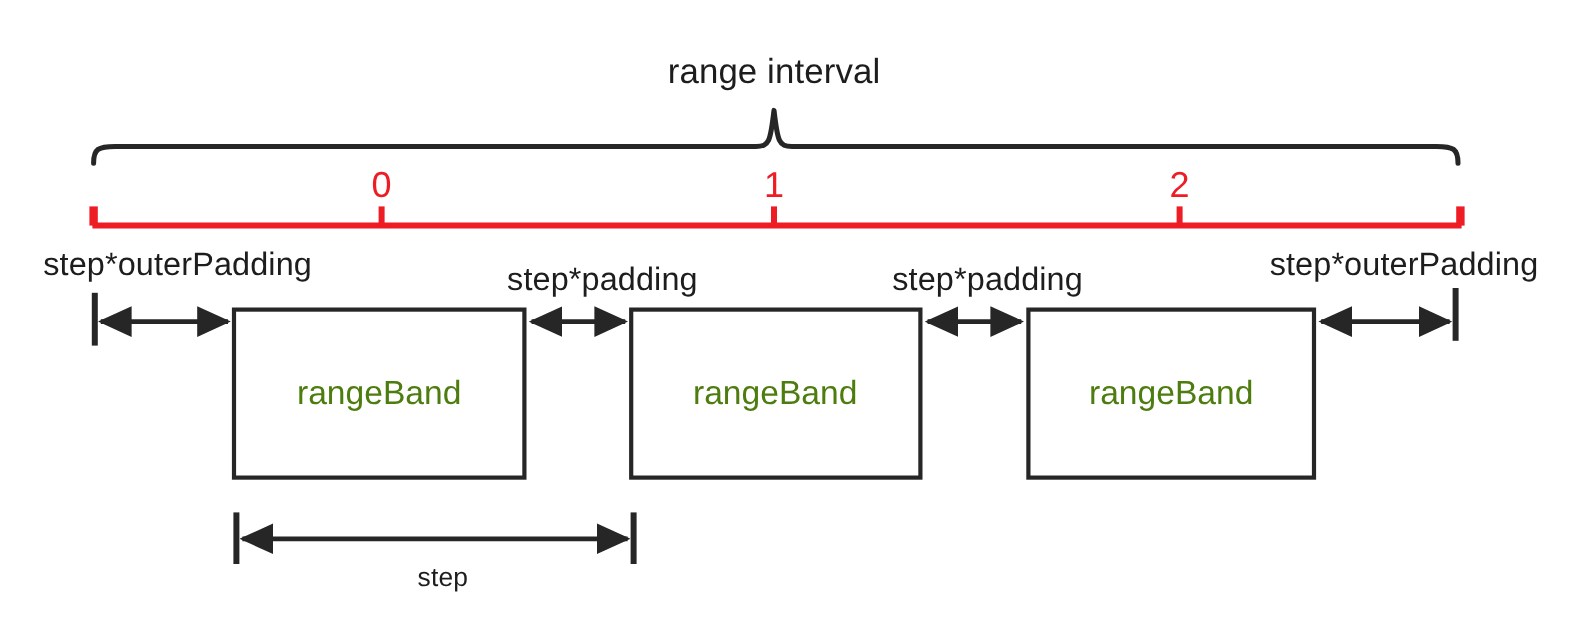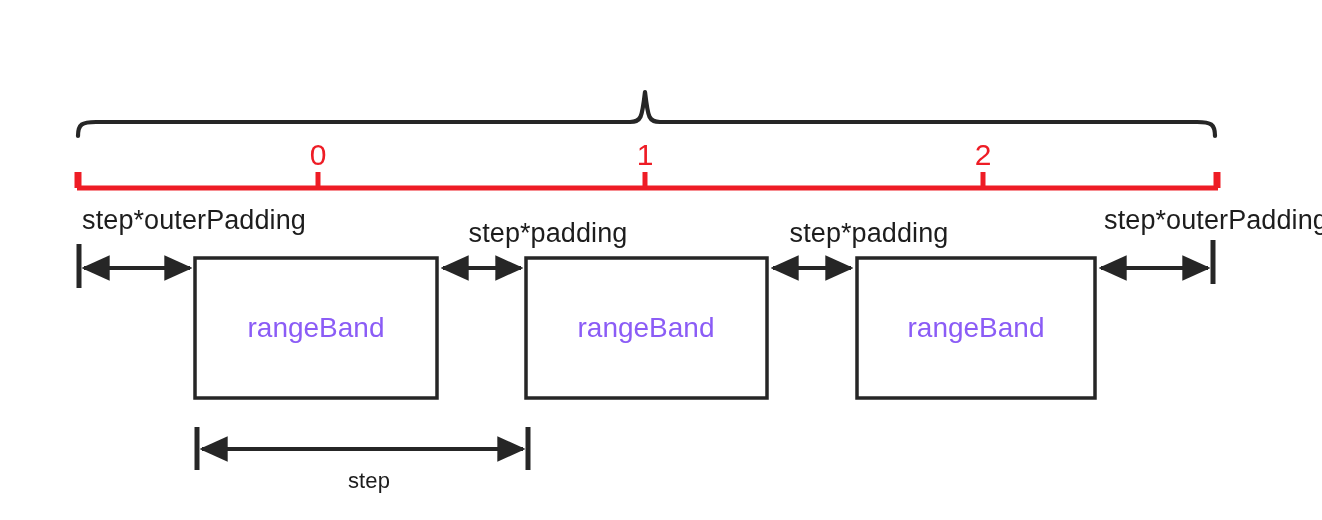--- a/index.html
+++ b/index.html
@@ -40,27 +40,27 @@
   .tick-num {
     position: absolute;
     transform: translateX(-50%);
     color: #ee1c25;
     font-family: "Liberation Sans", sans-serif;
     font-size: 30px;
     font-weight: 400;
     white-space: nowrap;
   }
   .title-lbl { font-size: 29px; }
-  .pad-lbl   { font-size: 27px; margin-left: 46px; }
+  .pad-lbl   { font-size: 27px; }
   .band-lbl  { font-size: 28px; }
   .step-lbl  { font-size: 22px; }
   .band-text {
     position: absolute;
     transform: translate(-50%, -50%);
-    color: #8b5cf6;
+    color: #4d7c0f;
     white-space: nowrap;
   }
 </style>
 </head>
 <body>
 
 <div id="stage">
 
   <svg id="diagram-svg" viewBox="0 0 1322 520" xmlns="http://www.w3.org/2000/svg">
     <defs>
@@ -109,20 +109,21 @@
       <line x1="1213" y1="240" x2="1213" y2="284" stroke="#262626" stroke-width="5"></line>
     </g>
 
     <g>
       <line x1="197" y1="427" x2="197" y2="470" stroke="#262626" stroke-width="5"></line>
       <line x1="528" y1="427" x2="528" y2="470" stroke="#262626" stroke-width="5"></line>
       <line x1="202" y1="449" x2="523" y2="449" stroke="#262626" stroke-width="4" marker-start="url(#arrL)" marker-end="url(#arrR)"></line>
     </g>
   </svg>
 
+  <div class="lbl lbl-center title-lbl" style="left:645px; top:44px;">range interval</div>
 
   <div class="tick-num" style="left:318px; top:138px;">0</div>
   <div class="tick-num" style="left:645px; top:138px;">1</div>
   <div class="tick-num" style="left:983px; top:138px;">2</div>
 
   <div class="lbl lbl-center pad-lbl" style="left:148px; top:205px;">step*outerPadding</div>
   <div class="lbl lbl-center pad-lbl" style="left:502px; top:218px;">step*padding</div>
   <div class="lbl lbl-center pad-lbl" style="left:823px; top:218px;">step*padding</div>
   <div class="lbl lbl-center pad-lbl" style="left:1170px; top:205px;">step*outerPadding</div>
 

